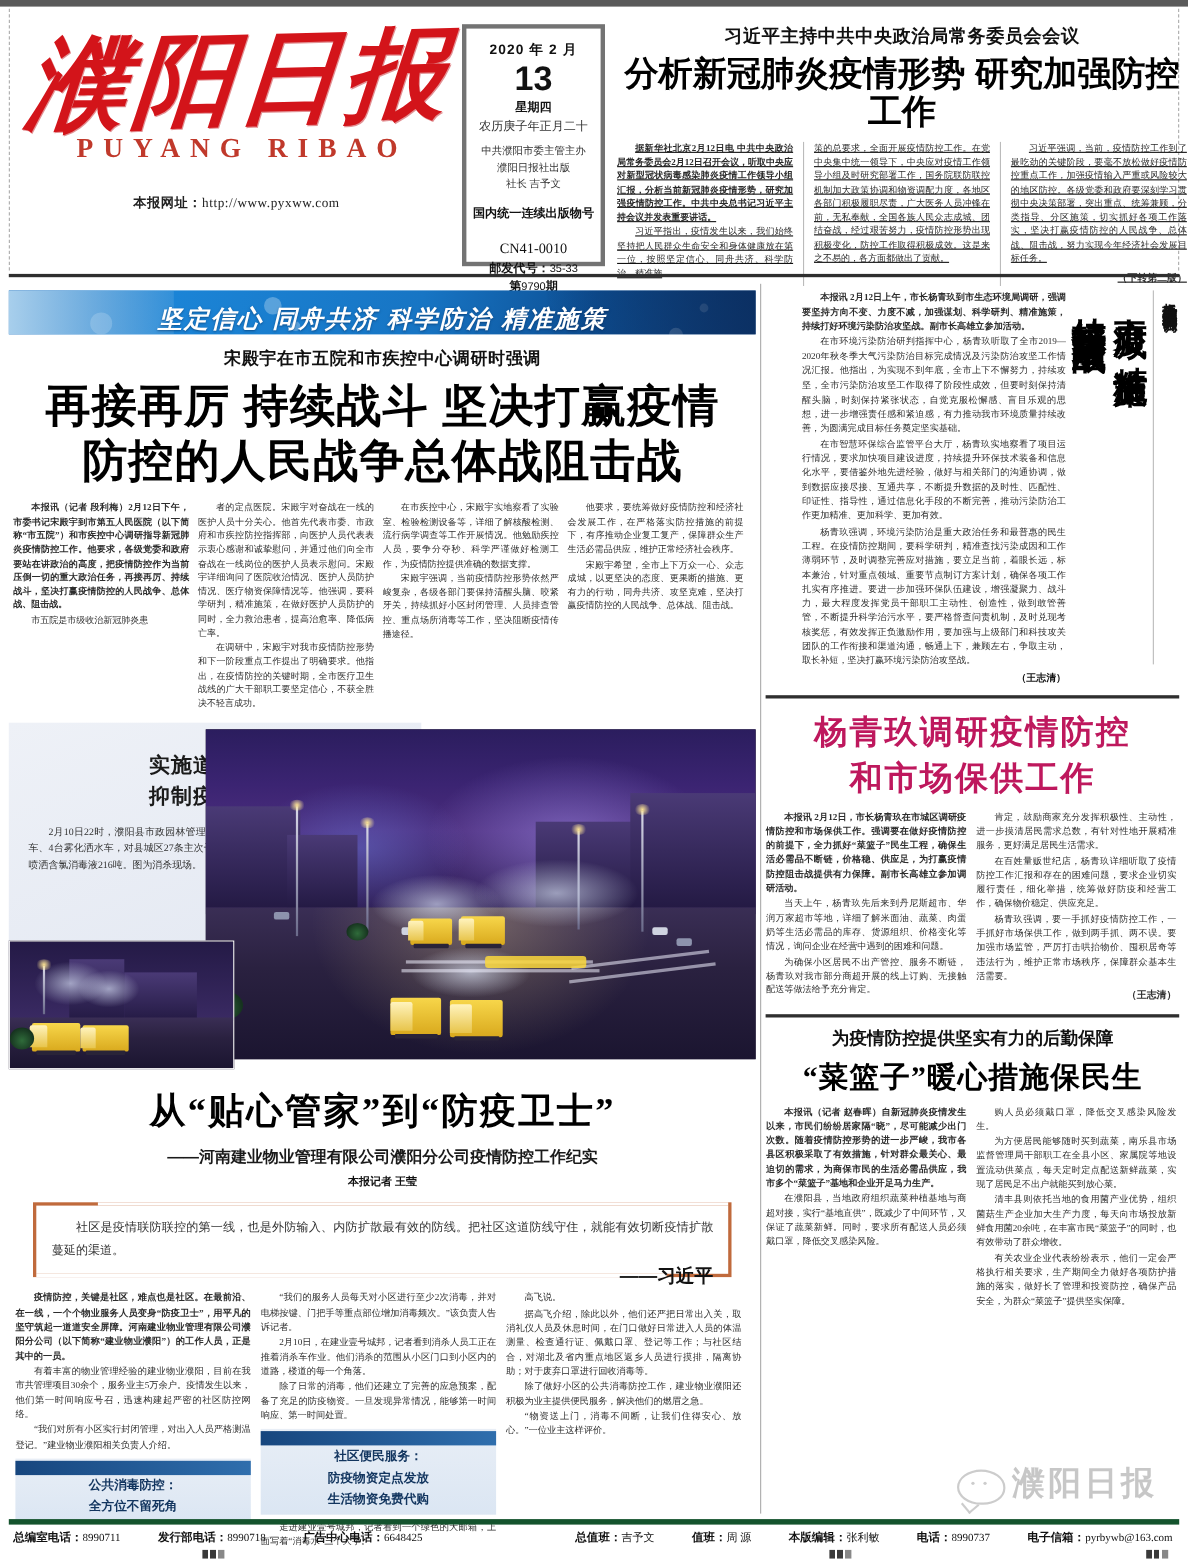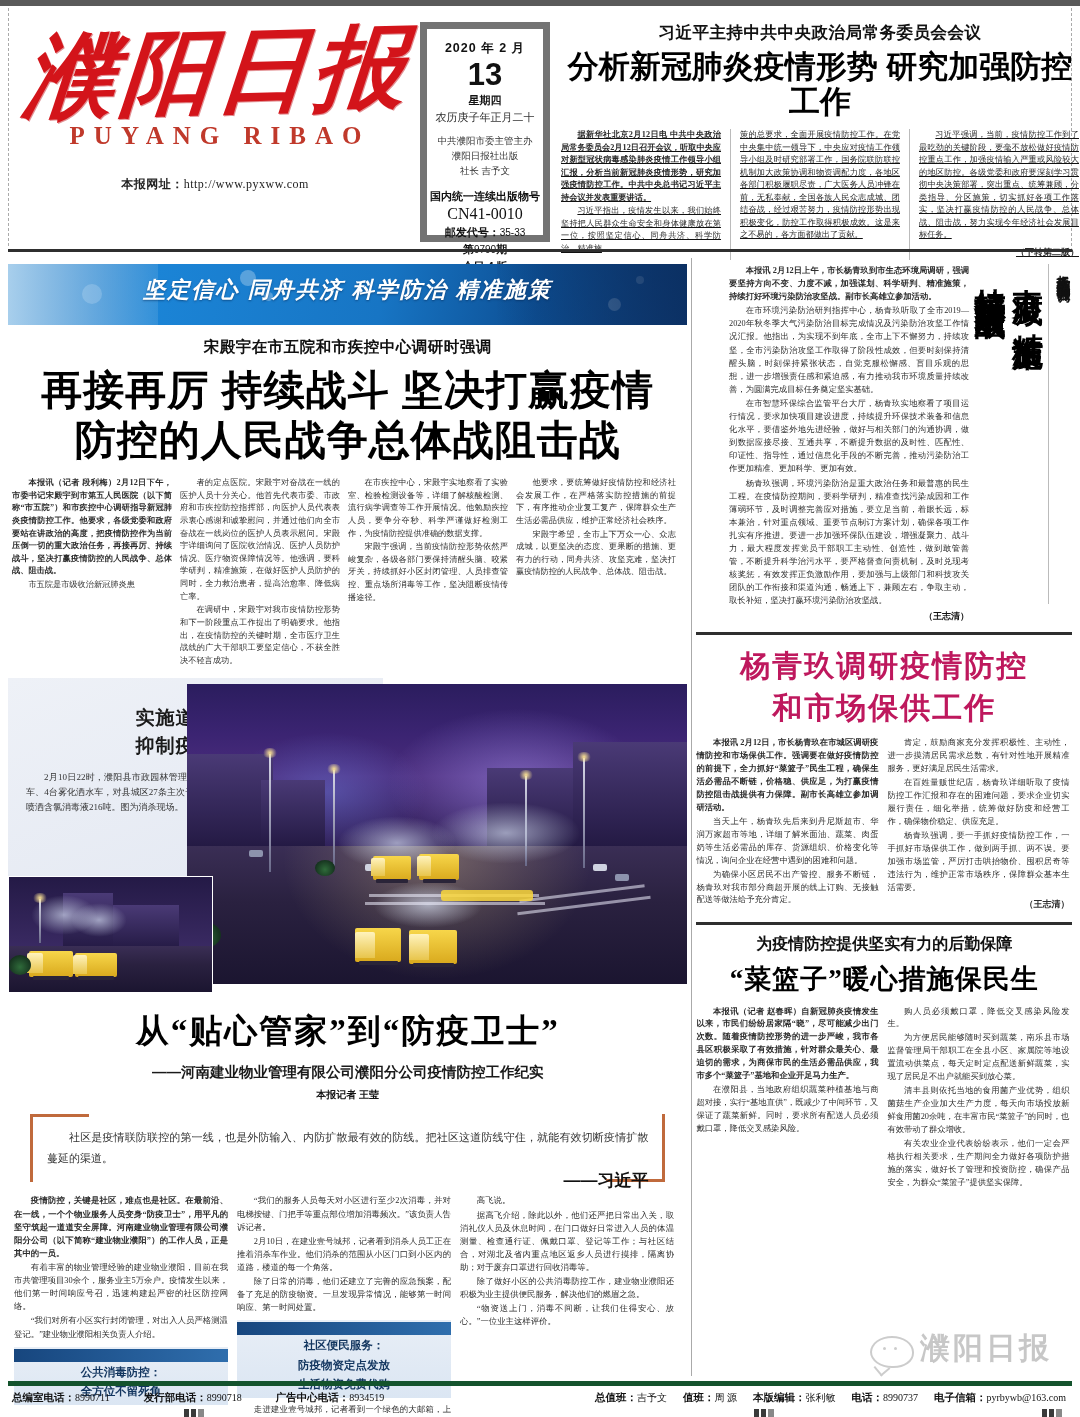--- a/index.html
+++ b/index.html
@@ -46,31 +46,31 @@
   }
   .logo-url{
     font-size:12px;color:#222;text-align:center;margin-top:26px;
     font-family:"Liberation Serif",serif;letter-spacing:.5px;
   }
   .logo-url b{font-weight:700;}
 
   
   .datebox{
     position:absolute;left:411px;top:14px;width:130px;height:220px;
-    border:7px solid #737373;box-sizing:border-box;text-align:center;
+    border:4px solid #737373;box-sizing:border-box;text-align:center;
     font-family:"Liberation Sans","DejaVu Sans",sans-serif;
     padding-top:6px;
   }
   .dbx-ym{font-size:12.5px;font-weight:700;letter-spacing:1px;margin-top:5px;}
   .dbx-day{font-size:31px;font-weight:700;line-height:1.05;margin:2px 0 1px;}
   .dbx-wd{font-size:11px;font-weight:700;}
   .dbx-lunar{font-size:11px;margin-top:2px;color:#333;font-family:"Liberation Serif",serif;}
   .dbx-org{font-size:9.5px;margin-top:9px;line-height:1.62;color:#333;font-family:"Liberation Serif",serif;}
   .dbx-issn{font-size:11px;font-weight:700;margin-top:9px;}
-  .dbx-cn{font-size:16px;margin-top:1px;font-family:"Liberation Serif",serif;}
+  .dbx-cn{font-size:13px;margin-top:17px;font-family:"Liberation Serif",serif;}
   .dbx-post{font-size:11px;font-weight:700;margin-top:2px;}
   .dbx-post span{font-weight:400;font-size:10px;}
   .dbx-no{font-size:11px;font-weight:700;margin-top:2px;}
   .dbx-no span{font-weight:400;font-size:10px;}
   .dbx-pages{font-size:11px;font-weight:700;margin-top:2px;}
 
   
   .toplead{position:absolute;left:552px;top:14px;width:518px;}
   .toplead-kicker{
     text-align:center;font-size:16.5px;font-weight:700;letter-spacing:.5px;
@@ -103,21 +103,21 @@
   .main{
     position:absolute;left:8px;top:258px;width:1064px;height:1118px;
     display:flex;
   }
   .col-left{width:682px;position:relative;}
   .col-div{width:1px;background:#aaa;margin:0 4px;}
   .col-right{width:377px;position:relative;}
 
   
   .banner{
-    position:relative;height:61px;margin:6px 0 0 0;
+    position:relative;height:40px;margin:6px 0 0 0;
     background:linear-gradient(100deg,#1a6fbf 0%,#1b84d6 22%,#1775c4 55%,#0d4f94 78%,#123f78 100%);
     overflow:hidden;
   }
   .banner:before{
     content:"";position:absolute;left:0;top:0;width:150px;height:100%;
     background:linear-gradient(90deg,rgba(180,215,240,.92),rgba(120,180,225,.25));
   }
   .banner:after{
     content:"";position:absolute;right:0;top:0;width:190px;height:100%;
     background:linear-gradient(255deg,rgba(10,45,95,.85),rgba(25,110,180,0));
@@ -315,21 +315,21 @@
   .wm-chat i.e1{left:11px;}
   .wm-chat i.e2{left:22px;}
 
   
   .footer{
     position:absolute;left:8px;top:1381px;width:1064px;height:30px;
     border-top:5px solid #14532d;box-sizing:border-box;
   }
   .foot-row{display:flex;align-items:center;height:18px;padding-top:3px;}
   .foot-left{display:flex;gap:34px;padding-left:4px;}
-  .foot-right{margin-left:auto;display:flex;gap:16px;padding-right:6px;}
+  .foot-right{margin-left:auto;display:flex;gap:34px;padding-right:6px;}
   .fitem{font-size:10.5px;font-family:"Liberation Sans","DejaVu Sans",sans-serif;font-weight:700;color:#111;white-space:nowrap;}
   .fitem span{font-weight:400;font-family:"Liberation Serif",serif;font-size:10px;}
   .qr-row{display:flex;height:10px;padding-top:2px;}
   .qr{width:20px;height:9px;background:
      linear-gradient(90deg,#3a3a3a 0 5px,#fff 5px 7px,#3a3a3a 7px 12px,#fff 12px 14px,#888 14px 20px);}
   .qr.p1{margin-left:176px;}
   .qr.p2{margin-left:550px;}
   .qr.p3{margin-left:268px;}
 </style>
 </head>
@@ -625,21 +625,21 @@
         <div class="wm-txt">濮阳日报</div>
       </div>
     </div>
   </div>
 
   <div class="footer">
     <div class="foot-row">
       <div class="foot-left">
         <div class="fitem"><span style="font-weight:700;font-size:10.5px;font-family:'Liberation Sans',sans-serif;">总编室电话：</span><span>8990711</span></div>
         <div class="fitem"><span style="font-weight:700;font-size:10.5px;font-family:'Liberation Sans',sans-serif;">发行部电话：</span><span>8990718</span></div>
-        <div class="fitem"><span style="font-weight:700;font-size:10.5px;font-family:'Liberation Sans',sans-serif;">广告中心电话：</span><span>8934519</span></div>
+        <div class="fitem"><span style="font-weight:700;font-size:10.5px;font-family:'Liberation Sans',sans-serif;">广告中心电话：</span><span>6648425</span></div>
       </div>
       <div class="foot-right">
         <div class="fitem"><span style="font-weight:700;font-size:10.5px;font-family:'Liberation Sans',sans-serif;">总值班：</span><span>吉予文</span></div>
         <div class="fitem"><span style="font-weight:700;font-size:10.5px;font-family:'Liberation Sans',sans-serif;">值班：</span><span>周 源</span></div>
         <div class="fitem"><span style="font-weight:700;font-size:10.5px;font-family:'Liberation Sans',sans-serif;">本版编辑：</span><span>张利敏</span></div>
         <div class="fitem"><span style="font-weight:700;font-size:10.5px;font-family:'Liberation Sans',sans-serif;">电话：</span><span>8990737</span></div>
         <div class="fitem"><span style="font-weight:700;font-size:10.5px;font-family:'Liberation Sans',sans-serif;">电子信箱：</span><span>pyrbywb@163.com</span></div>
       </div>
     </div>
     <div class="qr-row">

